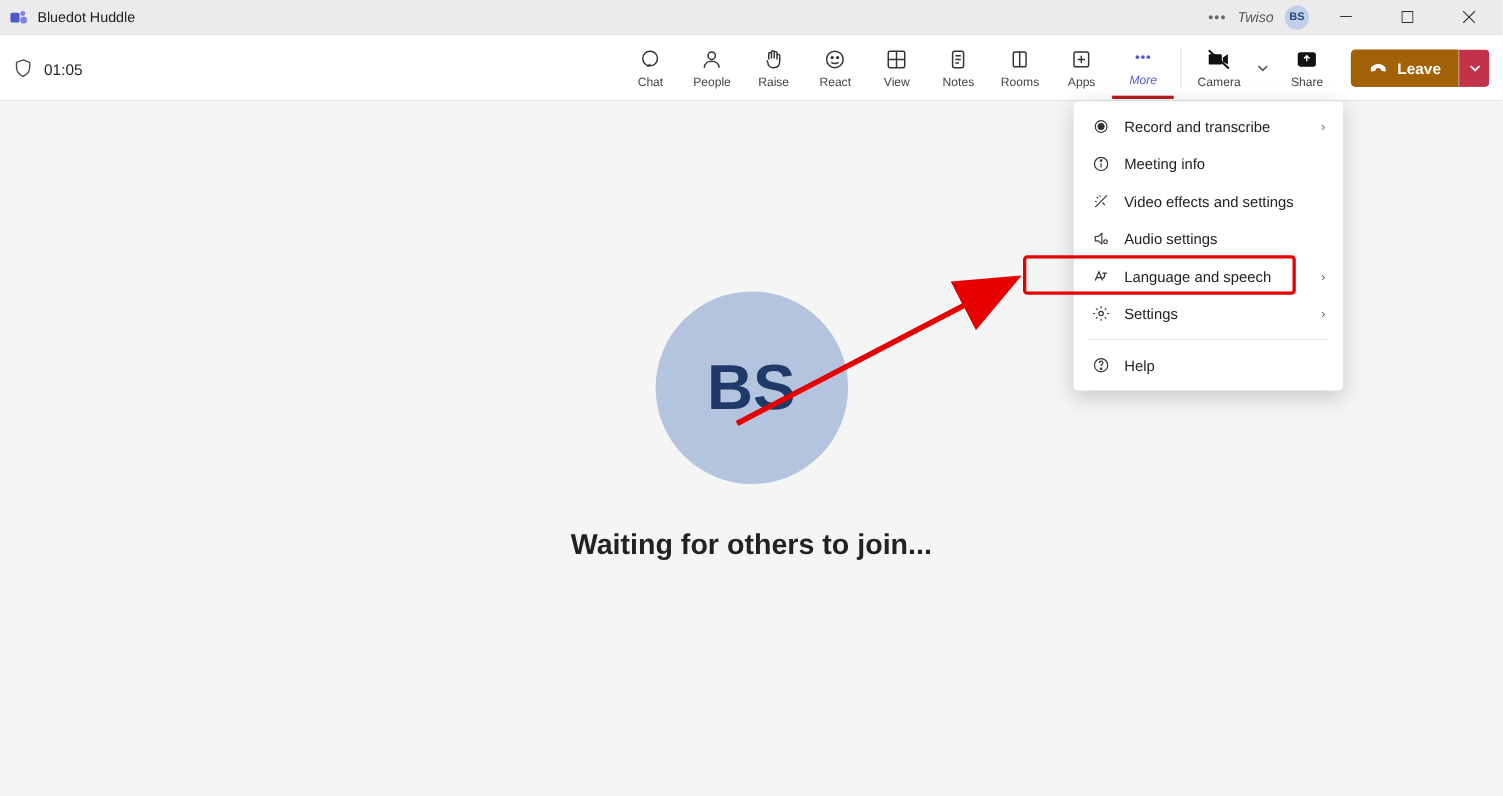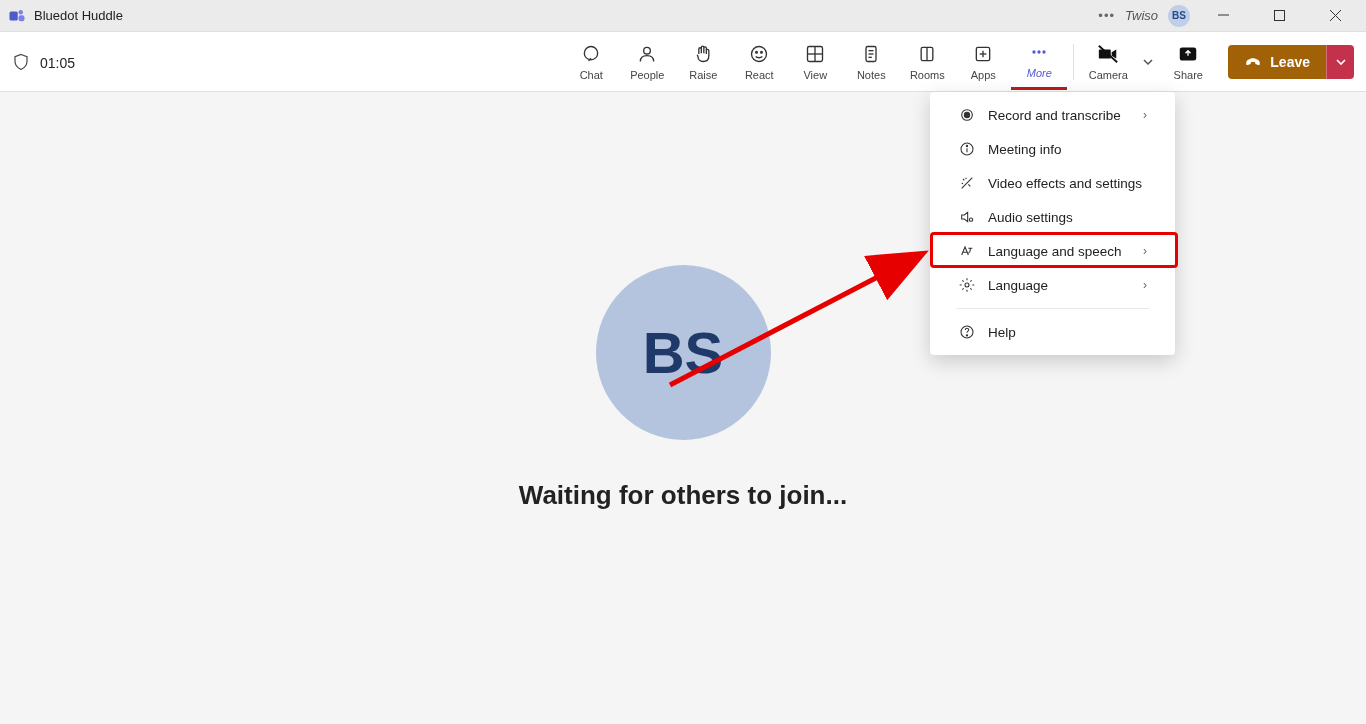--- a/index.html
+++ b/index.html
@@ -36,21 +36,21 @@
   .leave-btn { background:#a16207; color:#fff; height:34px; padding:0 16px; display:flex; align-items:center; gap:8px; border-radius:4px 0 0 4px; cursor:pointer; font-size:14px; font-weight:600;}
   .leave-drop { background:#c4314b; color:#fff; width:28px; height:34px; display:flex; align-items:center; justify-content:center; border-left:1px solid rgba(255,255,255,0.3); border-radius:0 4px 4px 0; cursor:pointer;}
 
   
   .main { position:absolute; top:92px; left:0; right:0; bottom:0; background:#f5f5f5; display:flex; flex-direction:column; align-items:center; justify-content:center; gap:40px; }
   .avatar-circle { width:175px; height:175px; border-radius:50%; background:#b5c4de; display:flex; align-items:center; justify-content:center; margin-top:-40px;}
   .avatar-text { font-size:58px; font-weight:700; color:#1f3a68; }
   .waiting-text { font-size:26px; color:#222; font-weight:600;}
 
   
-  .dropdown { position:absolute; top:92px; left:930px; width:245px; background:#fff; border-radius:4px; box-shadow:0 6px 20px rgba(0,0,0,0.18); padding:6px 12px; z-index:50;}
+  .dropdown { position:absolute; top:92px; left:976px; width:245px; background:#fff; border-radius:4px; box-shadow:0 6px 20px rgba(0,0,0,0.18); padding:6px 0; z-index:50;}
   .menu-item { display:flex; align-items:center; padding:0 16px; height:34px; cursor:pointer; gap:12px; position:relative;}
   .menu-item .micon { width:18px; display:flex; align-items:center; justify-content:center;}
   .menu-item .mlabel { font-size:13.5px; color:#222; flex:1; }
   .menu-item .chev { font-size:12px; color:#666;}
   .menu-divider { height:1px; background:#e8e8e8; margin:6px 14px; }
   .highlighted-item { position:relative; }
   .highlight-box { position:absolute; top:232px; left:930px; width:248px; height:36px; border:3px solid #e60000; border-radius:4px; z-index:60; pointer-events:none; }
 
   
   .arrow-svg { position:absolute; top:245px; left:660px; width:290px; height:150px; z-index:55; pointer-events:none;}
@@ -287,21 +287,21 @@
     <span class="mlabel">Language and speech</span>
     <span class="chev">›</span>
   </div>
   <div class="menu-item">
     <span class="micon">
         <svg width="16" height="16" viewBox="0 0 24 24" fill="none" stroke="#333" stroke-width="1.6">
           <circle cx="12" cy="12" r="3"></circle>
           <path d="M12 2 v3 M12 19 v3 M4 12 H1 M23 12 h-3 M5 5 l2 2 M17 17 l2 2 M5 19 l2 -2 M17 7 l2 -2"></path>
         </svg>
       </span>
-    <span class="mlabel">Language</span>
+    <span class="mlabel">Settings</span>
     <span class="chev">›</span>
   </div>
   <div class="menu-divider"></div>
   <div class="menu-item">
     <span class="micon">
         <svg width="16" height="16" viewBox="0 0 24 24" fill="none" stroke="#333" stroke-width="1.6">
           <circle cx="12" cy="12" r="9"></circle>
           <path d="M9.5 9 a2.5 2.5 0 0 1 5 0 c0 1.5 -2.5 2 -2.5 4"></path>
           <circle cx="12" cy="17" r="1" fill="#333"></circle>
         </svg>

